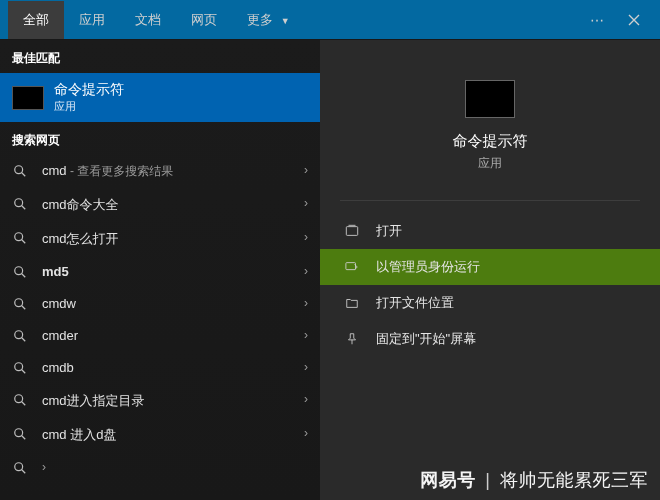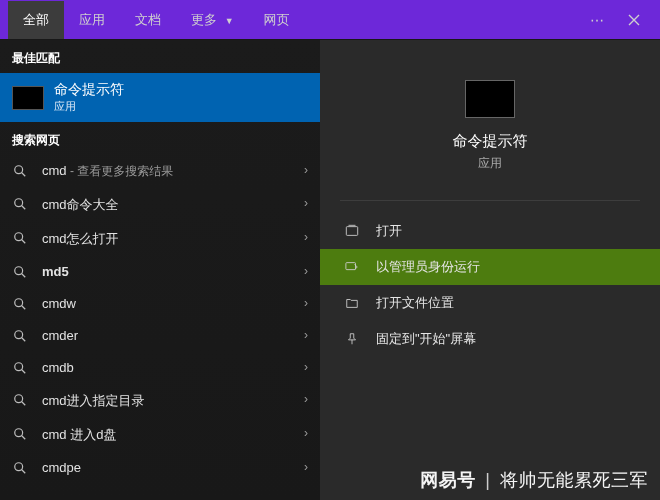--- a/index.html
+++ b/index.html
@@ -10,21 +10,21 @@
   font-family: "Segoe UI", "Microsoft YaHei", sans-serif;
   color: #fff;
   overflow: hidden;
   position: relative;
 }
 .top-tabs {
   display: flex;
   align-items: center;
   height: 40px;
   padding: 16px 8px;
-  background: #6d28d9;
+  background: #0369a1;
   border-bottom: 1px solid #181818;
 }
 .tab {
   padding: 10px 15px;
   font-size: 13px;
   color: #cfcfcf;
   cursor: pointer;
 }
 .tab.active {
   background: #3c3c3c;
@@ -154,25 +154,25 @@
 .watermark .sep { margin: 0 4px; color: #ccc; }
 svg { display: block; }
 </style>
 </head>
 <body>
 
 <div class="top-tabs">
   <div class="tab active">全部</div>
   <div class="tab">应用</div>
   <div class="tab">文档</div>
+  <div class="tab">网页</div>
   <div class="tab">
     <span>更多</span>
     <span style="font-size:9px;margin-left:4px;">▼</span>
   </div>
-  <div class="tab">网页</div>
   <div class="tab-spacer"></div>
   <div class="top-icon">⋯</div>
   <div class="top-icon">
     <svg width="12" height="12" viewBox="0 0 12 12">
         <path d="M1 1 L11 11 M11 1 L1 11" stroke="#cfcfcf" stroke-width="1.4"></path>
       </svg>
   </div>
 </div>
 
 <div class="main">
@@ -287,21 +287,20 @@
       <div class="chev">›</div>
     </div>
 
     <div class="search-item">
       <div class="si-icon">
         <svg width="14" height="14" viewBox="0 0 16 16">
             <circle cx="6.5" cy="6.5" r="4.5" stroke="#bdbdbd" stroke-width="1.4" fill="none"></circle>
             <line x1="10" y1="10" x2="14" y2="14" stroke="#bdbdbd" stroke-width="1.4"></line>
           </svg>
       </div>
-      <div class="label">cmdpe</div>
       <div class="chev">›</div>
     </div>
   </div>
 
   <div class="right">
     <div class="preview-top">
       <div class="preview-icon"></div>
       <div class="preview-title">命令提示符</div>
       <div class="preview-subtitle">应用</div>
     </div>

